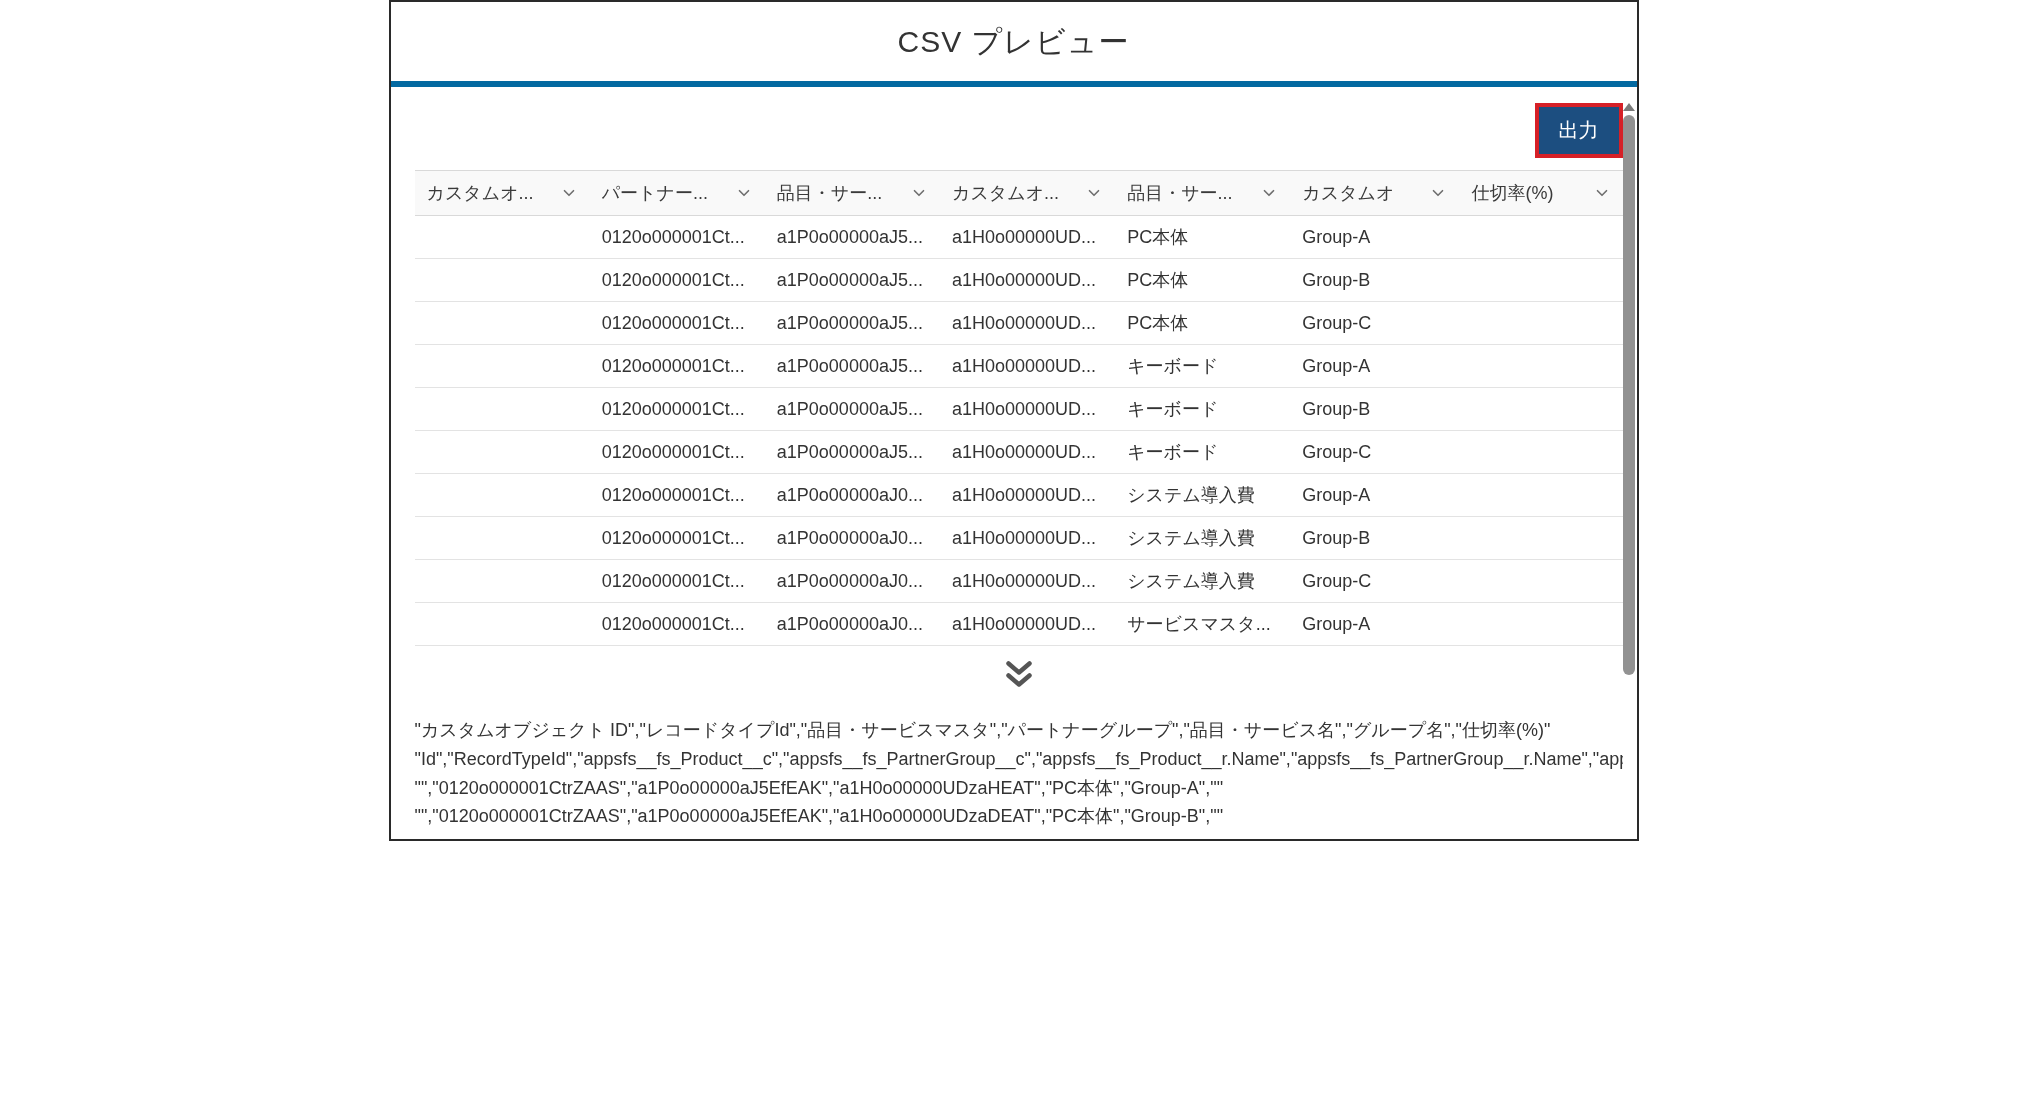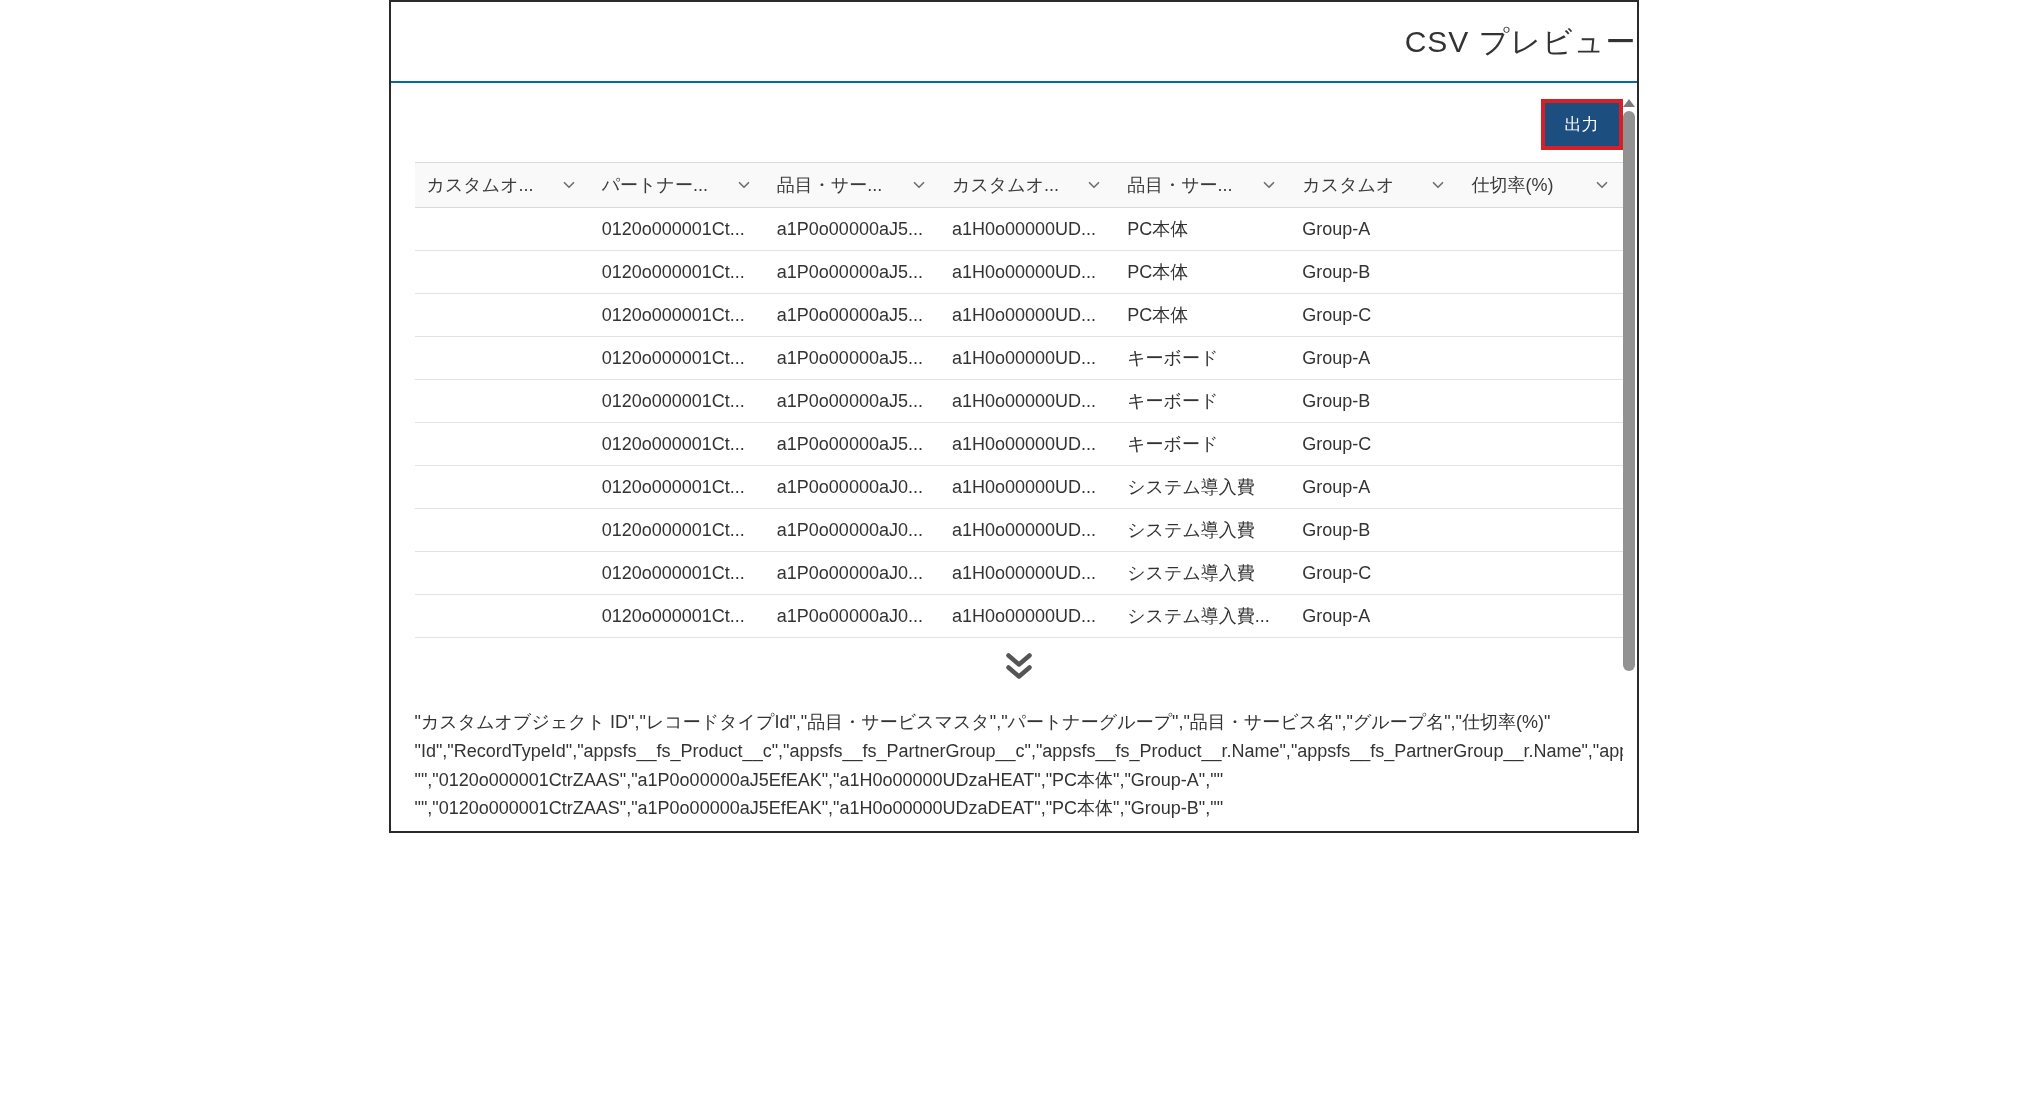--- a/index.html
+++ b/index.html
@@ -9,23 +9,23 @@
     background: #fff;
     color: #2b2b2b;
   }
   .modal {
     border: 2px solid #2a2a2a;
     width: 1250px;
     margin: 0 auto;
     background: #fff;
   }
   .modal-header {
-    text-align: right;
+    text-align: center;
     padding: 20px 0 18px;
-    border-bottom: 2px solid #0369a1;
+    border-bottom: 6px solid #0369a1;
   }
   .modal-title {
     font-size: 30px;
     font-weight: 400;
     color: #333;
     letter-spacing: 1px;
   }
   .modal-body {
     position: relative;
     padding: 0 14px 0 24px;
@@ -36,21 +36,21 @@
     padding: 16px 0 12px 0;
   }
   .export-wrap {
     border: 4px solid #d62027;
     padding: 0;
   }
   .btn-export {
     background: #1c4e80;
     color: #fff;
     border: none;
-    font-size: 17px;
+    font-size: 20px;
     padding: 10px 20px;
     cursor: pointer;
     font-weight: 500;
   }
 
   .scroll-area {
     position: relative;
   }
 
   table.data {
@@ -348,21 +348,21 @@
               <td>a1H0o00000UD...</td>
               <td>システム導入費</td>
               <td>Group-C</td>
               <td></td>
             </tr>
             <tr>
               <td></td>
               <td>0120o000001Ct...</td>
               <td>a1P0o00000aJ0...</td>
               <td>a1H0o00000UD...</td>
-              <td>システム導入費...</td>
+              <td>サービスマスタ...</td>
               <td>Group-A</td>
               <td></td>
             </tr>
           </tbody>
       </table>
 
       <div class="more-row">
         <span class="more-chevrons">
           <svg viewBox="0 0 24 24">
             <path d="M5 5 L12 11 L19 5" fill="none" stroke="#555" stroke-width="3" stroke-linecap="round" stroke-linejoin="round"></path>

